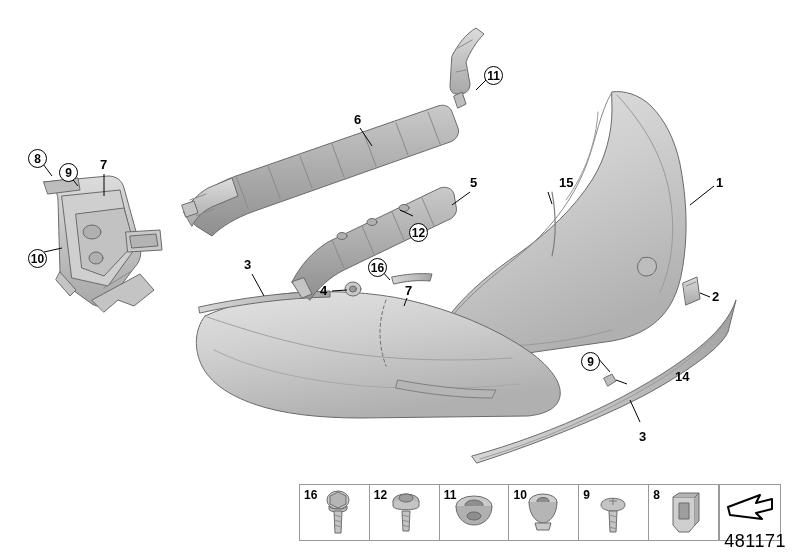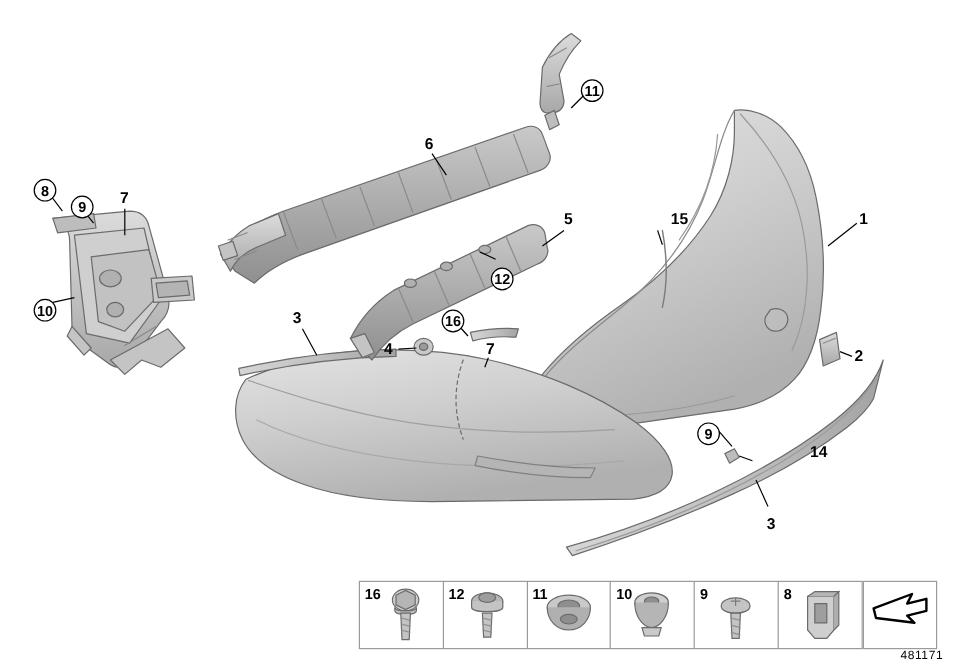--- a/index.html
+++ b/index.html
@@ -28,21 +28,21 @@
     font-size:12px;
     font-weight:bold;
     display:flex;align-items:center;justify-content:center;
     background:#fff;
     color:#000;
     box-sizing:border-box;
   }
   .imgno{
     position:absolute;
     right:14px;bottom:8px;
-    font-size:10px;
+    font-size:18px;
     color:#000;
     letter-spacing:.5px;
   }
   
   #legend{
     position:absolute;
     left:299px;top:484px;
     width:420px;height:57px;
     border:1px solid #9a9a9a;
     box-sizing:border-box;

